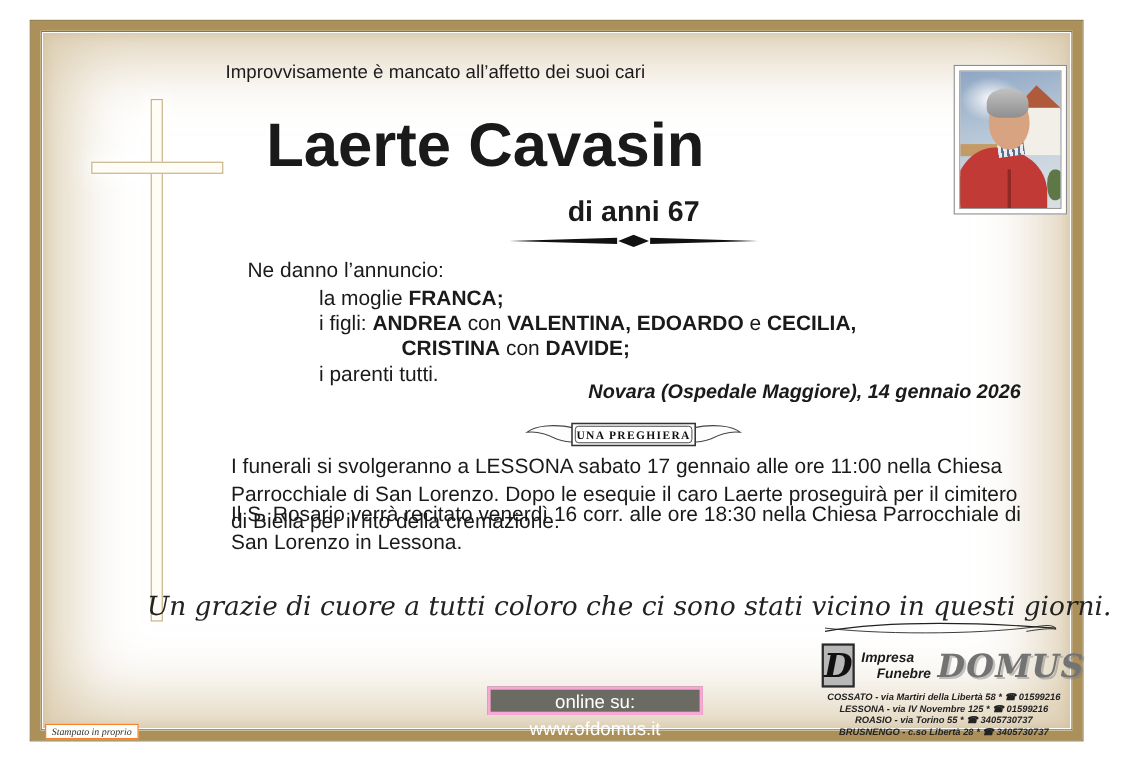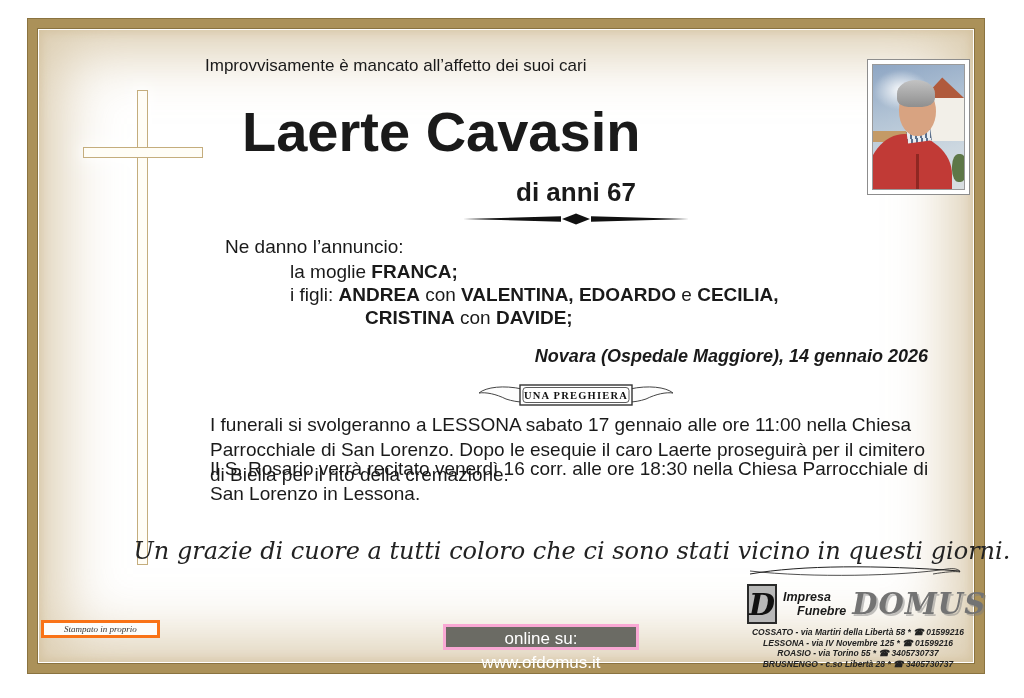--- a/index.html
+++ b/index.html
@@ -91,22 +91,22 @@
   .fh-names { font-size:12.5px; font-weight:bold; font-style:italic; line-height:14px; white-space:nowrap; }
   .fh-names .l2 { padding-left:14px; }
   .brand { font-family:"DejaVu Serif", serif; font-weight:bold; font-style:italic; font-size:29px;
            letter-spacing:1px; color:#737373; text-shadow:2px 2px 0 rgba(125,125,125,0.45); }
   .addresses { margin-top:3px; text-align:center; font-size:8.5px; line-height:10.5px;
                font-weight:bold; font-style:italic; color:#222; white-space:nowrap; }
 
   .online-bar { position:absolute; left:443px; top:624px; width:196px; height:26px;
                 background:#6b6b64; border:3px solid #f9a8d4; color:#fff;
                 font-size:17px; line-height:24px; text-align:center; }
-  .printed-note { position:absolute; left:41px; top:620px; background:#fdfdfa;
-                  border:3px solid #f97316; padding:1px 20px; color:#333;
+  .printed-note { position:absolute; left:41px; top:658px; background:#fdfdfa;
+                  border:1px solid #f97316; padding:1px 5px; color:#333;
                   font-family:"Liberation Serif", serif; font-style:italic; font-size:9px; }
 </style>
 </head>
 <body>
 
 <div class="page">
 
   <div class="frame">
     <div class="vignette"></div>
   </div>
@@ -144,20 +144,21 @@
       <polygon points="101,7 115,1.5 129,7 115,12.5" fill="#111"></polygon>
     </svg>
   </div>
 
   <div class="t announce-lead">Ne danno l’annuncio:</div>
 
   <div class="t family">
     <div><span>la moglie </span><span class="b">FRANCA;</span></div>
     <div><span>i figli: </span><span class="b">ANDREA</span><span> con </span><span class="b">VALENTINA, EDOARDO</span><span> e </span><span class="b">CECILIA,</span></div>
     <div class="indent"><span class="b">CRISTINA</span><span> con </span><span class="b">DAVIDE;</span></div>
+    <div>i parenti tutti.</div>
   </div>
 
   <div class="t place-date">Novara (Ospedale Maggiore), 14 gennaio 2026</div>
 
   <div class="centered ribbon-wrap">
     <svg width="200" height="32" viewBox="0 0 200 32" aria-hidden="true">
       <path d="M46 11 C28 7 10 9 3 15 C10 14 20 16 30 21 C36 23 42 24 47 24 Z" fill="#fdfdfd" stroke="#444" stroke-width="1"></path>
       <path d="M154 11 C172 7 190 9 197 15 C190 14 180 16 170 21 C164 23 158 24 153 24 Z" fill="#fdfdfd" stroke="#444" stroke-width="1"></path>
       <rect x="44" y="7" width="112" height="20" fill="#ffffff" stroke="#333" stroke-width="1.4"></rect>
       <rect x="47" y="9.5" width="106" height="15" rx="3" fill="none" stroke="#333" stroke-width="0.8"></rect>

